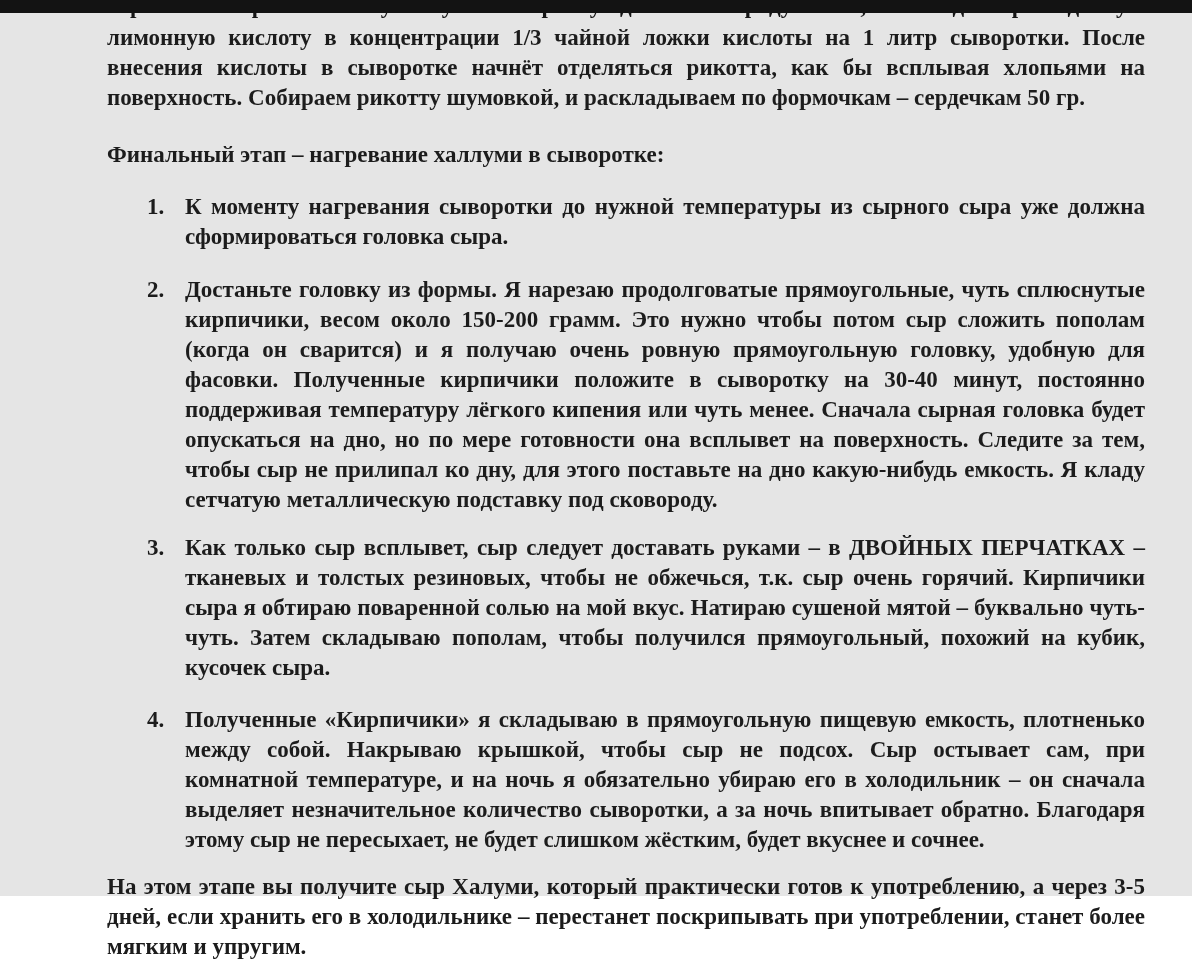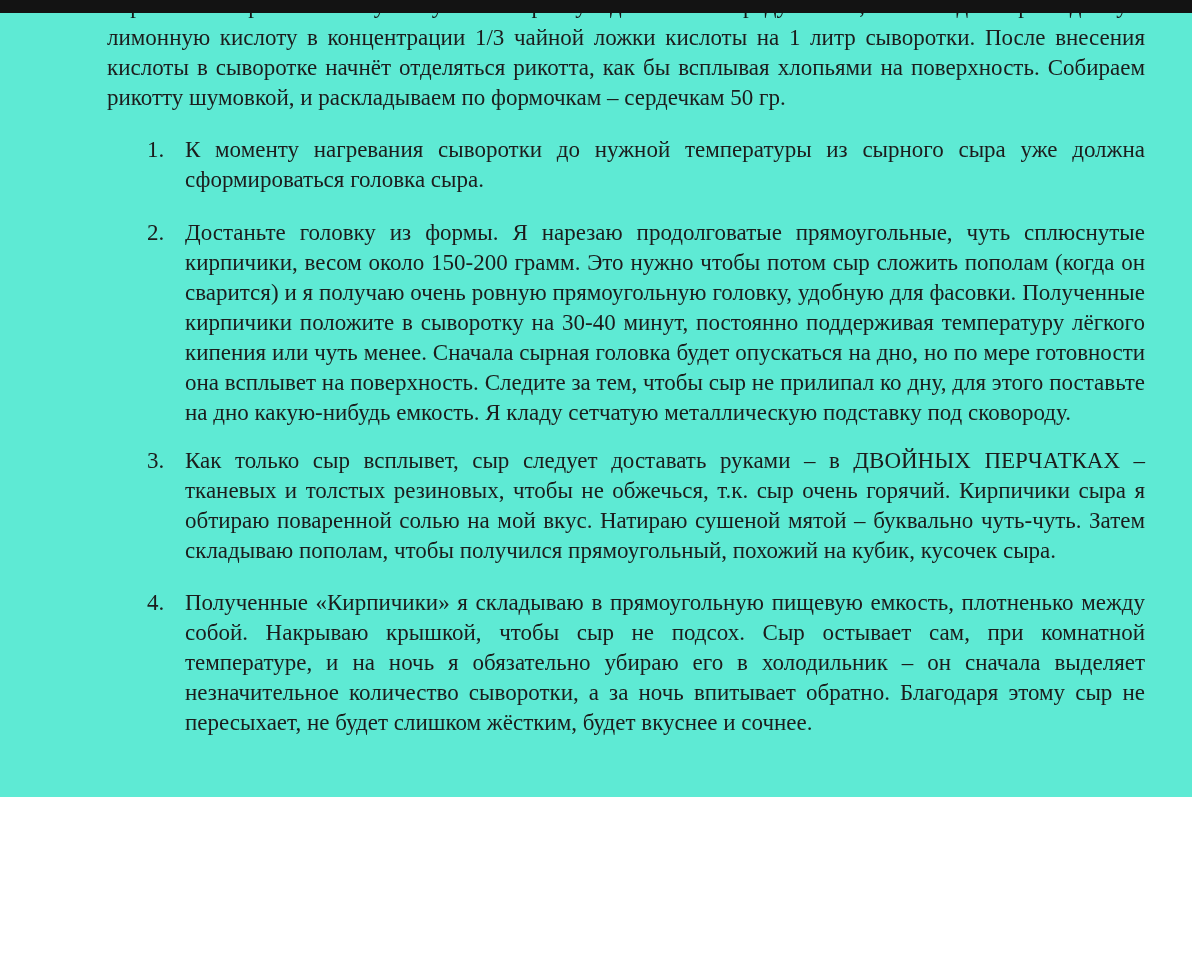--- a/index.html
+++ b/index.html
@@ -10,22 +10,23 @@
     width: 1192px;
     height: 967px;
     background: #ffffff;
     overflow: hidden;
     font-family: "Liberation Serif", "DejaVu Serif", serif;
     color: #1c1c1c;
   }
   .page {
     position: relative;
     width: 1192px;
-    height: 797px;
-    background: #5eead4;
+    height: 896px;
+    background: #e5e5e5;
+    font-weight: bold;
   }
   
   .top-bar {
     position: absolute;
     top: 0;
     left: 0;
     width: 100%;
     height: 13px;
     background: #131313;
     z-index: 2;
@@ -99,35 +100,37 @@
   <div class="clip-zone">
     <div class="clipped-text">образом: нагреваем полученную сыворотку до 90-95 градусов С, и вводим разведённую</div>
   </div>
 
   <div class="top-bar"></div>
 
   <div class="content">
 
     <p class="para para-intro">лимонную кислоту в концентрации 1/3 чайной ложки кислоты на 1 литр сыворотки. После внесения кислоты в сыворотке начнёт отделяться рикотта, как бы всплывая хлопьями на поверхность. Собираем рикотту шумовкой, и раскладываем по формочкам – сердечкам 50 гр.</p>
 
+    <p class="para heading">Финальный этап – нагревание халлуми в сыворотке:</p>
 
     <ol class="num-list">
       <li class="list-item li-1">
         <span class="num">1.</span>
         <span class="item-text">К моменту нагревания сыворотки до нужной температуры из сырного сыра уже должна сформироваться головка сыра.</span>
       </li>
       <li class="list-item li-2">
         <span class="num">2.</span>
         <span class="item-text">Достаньте головку из формы. Я нарезаю продолговатые прямоугольные, чуть сплюснутые кирпичики, весом около 150-200 грамм. Это нужно чтобы потом сыр сложить пополам (когда он сварится) и я получаю очень ровную прямоугольную головку, удобную для фасовки. Полученные кирпичики положите в сыворотку на 30-40 минут, постоянно поддерживая температуру лёгкого кипения или чуть менее. Сначала сырная головка будет опускаться на дно, но по мере готовности она всплывет на поверхность. Следите за тем, чтобы сыр не прилипал ко дну, для этого поставьте на дно какую-нибудь емкость. Я кладу сетчатую металлическую подставку под сковороду.</span>
       </li>
       <li class="list-item li-3">
         <span class="num">3.</span>
         <span class="item-text">Как только сыр всплывет, сыр следует доставать руками – в ДВОЙНЫХ ПЕРЧАТКАХ – тканевых и толстых резиновых, чтобы не обжечься, т.к. сыр очень горячий. Кирпичики сыра я обтираю поваренной солью на мой вкус. Натираю сушеной мятой – буквально чуть-чуть. Затем складываю пополам, чтобы получился прямоугольный, похожий на кубик, кусочек сыра.</span>
       </li>
       <li class="list-item li-4">
         <span class="num">4.</span>
         <span class="item-text">Полученные «Кирпичики» я складываю в прямоугольную пищевую емкость, плотненько между собой. Накрываю крышкой, чтобы сыр не подсох. Сыр остывает сам, при комнатной температуре, и на ночь я обязательно убираю его в холодильник – он сначала выделяет незначительное количество сыворотки, а за ночь впитывает обратно. Благодаря этому сыр не пересыхает, не будет слишком жёстким, будет вкуснее и сочнее.</span>
       </li>
     </ol>
 
+    <p class="para closing">На этом этапе вы получите сыр Халуми, который практически готов к употреблению, а через 3-5 дней, если хранить его в холодильнике – перестанет поскрипывать при употреблении, станет более мягким и упругим.</p>
 
   </div>
 </div>
 
 </body></html>

